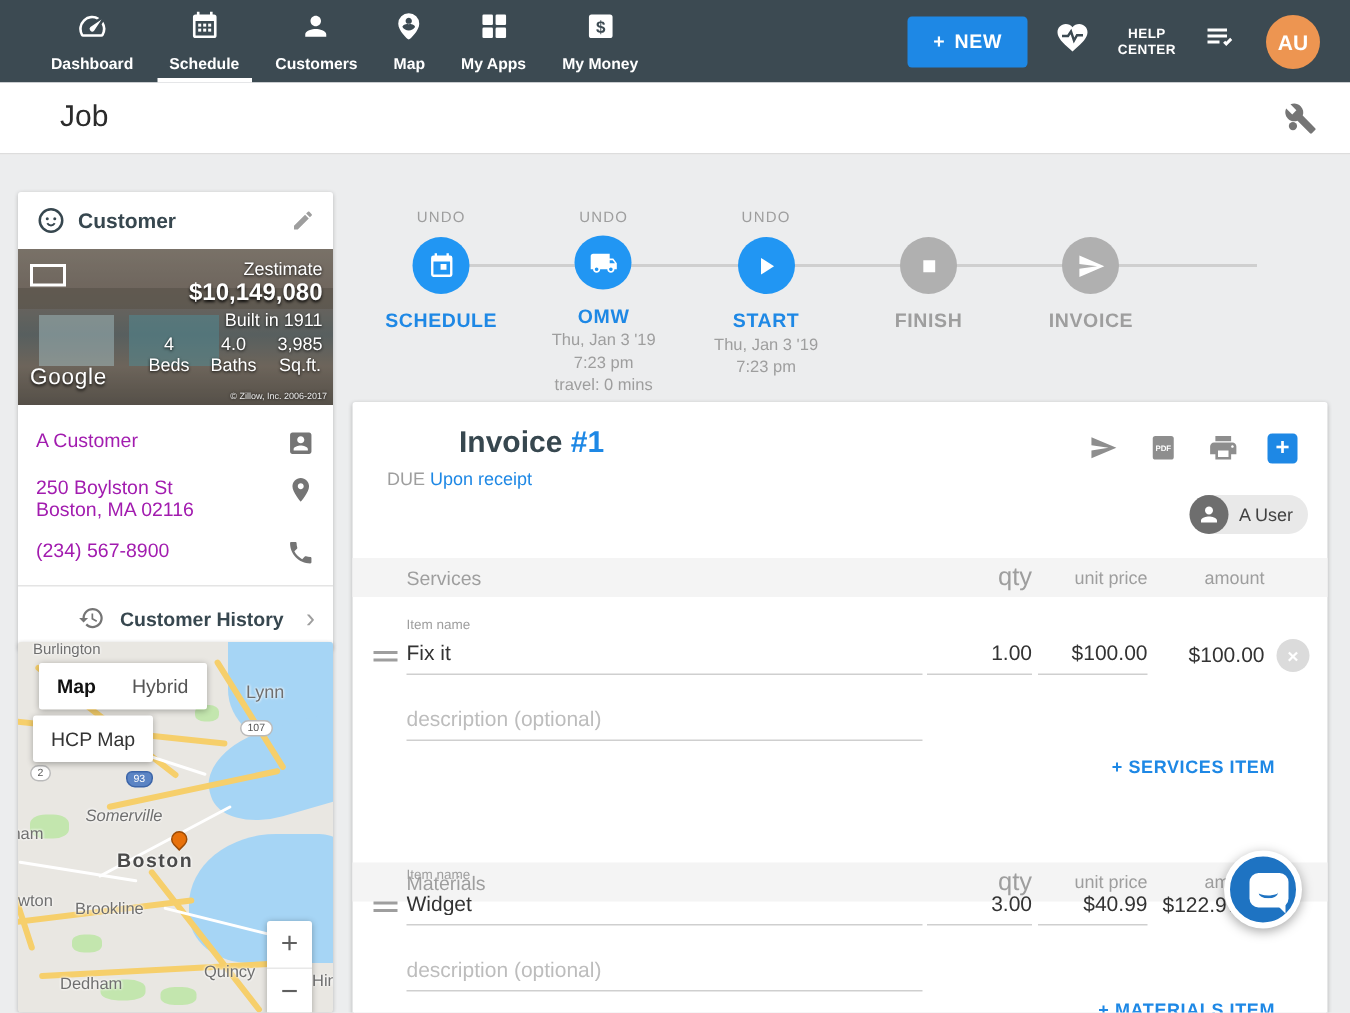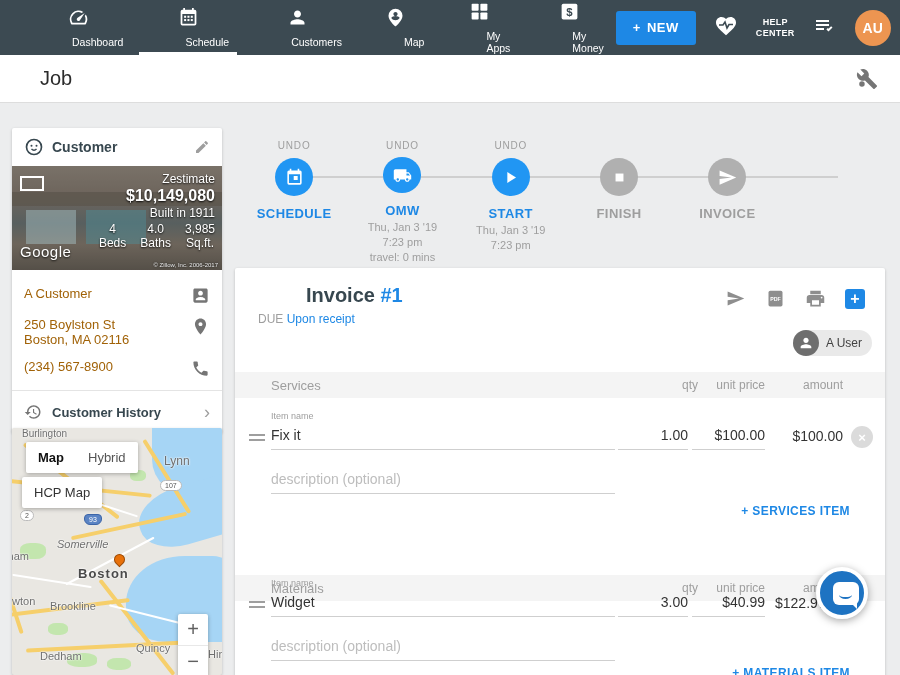--- a/index.html
+++ b/index.html
@@ -6,21 +6,21 @@
   html,body { width:900px; height:675px; overflow:hidden; background:#ECEDEE;
     font-family:"Liberation Sans","DejaVu Sans",sans-serif; position:relative; }
   .abs { position:absolute; }
 
   
   .topnav { position:absolute; left:0; top:0; width:900px; height:55px; background:#3C4A52;
     display:flex; align-items:stretch; }
   .nav-left { display:flex; padding-left:22px; }
   .nav-item { display:flex; flex-direction:column; align-items:center; justify-content:center;
     gap:4px; padding:0 12px; cursor:pointer; position:relative; }
-  .nav-item .lbl { color:#fff; font-size:10.5px; font-weight:normal;margin-left:38px; }
+  .nav-item .lbl { color:#fff; font-size:10.5px; font-weight:bold; }
   .nav-item.active::after { content:""; position:absolute; left:4px; right:4px; bottom:0;
     height:3px; background:#fff; }
   .nav-item svg { width:21px; height:21px; fill:#fff; }
   .nav-right { margin-left:auto; display:flex; align-items:center; gap:18px; padding-right:20px; }
   .new-btn { background:#1E88E5; color:#fff; border:none; border-radius:3px; width:80px; height:34px;
     font-size:13px; font-weight:bold; letter-spacing:.5px; display:flex; align-items:center;
     justify-content:center; gap:6px; cursor:pointer; }
   .help-center { color:#fff; font-size:9px; font-weight:bold; text-align:center; line-height:11px;
     letter-spacing:.3px; cursor:pointer; }
   .nav-right svg { width:24px; height:24px; fill:#fff; cursor:pointer; }
@@ -53,24 +53,24 @@
   .z-label { font-size:12px; }
   .z-price { font-size:16px; font-weight:bold; margin:1px 0; }
   .z-built { font-size:12px; margin-bottom:2px; }
   .z-stats { display:flex; gap:14px; justify-content:flex-end; }
   .z-stats .col { text-align:center; font-size:12px; line-height:14px; }
   .g-logo { position:absolute; left:8px; bottom:10px; color:#fff; font-size:15px; letter-spacing:.5px;
     text-shadow:0 1px 2px rgba(0,0,0,.8); }
   .z-copy { position:absolute; right:4px; bottom:2px; color:#eee; font-size:6px;
     text-shadow:0 0 2px #000; }
   .cust-rows { padding:10px 12px 0 12px; }
-  .crow { display:flex; align-items:flex-start; padding:6px 0; font-size:13px; color:#a16207; }
+  .crow { display:flex; align-items:flex-start; padding:6px 0; font-size:13px; color:#a21caf; }
   .crow svg { width:19px; height:19px; fill:#757575; margin-left:auto; }
   .cdiv { height:1px; background:#E4E4E4; margin:6px -12px 0 -12px; }
-  .hist-row { display:flex; align-items:center; gap:10px; padding:12px 12px; cursor:pointer; }
+  .hist-row { display:flex; align-items:center; gap:10px; padding:12px 12px; cursor:pointer;margin-left:28px; }
   .hist-row svg { width:18px; height:18px; fill:#757575; }
   .hist-row .t { font-size:13px; font-weight:bold; color:#37474F; }
   .hist-row .chev { margin-left:auto; color:#9E9E9E; font-size:18px; line-height:14px; }
 
   
   .map-card { left:12px; top:428px; width:210px; height:247px; overflow:hidden; position:absolute;
     background:#E9E7E2; border-radius:2px; box-shadow:0 1px 3px rgba(0,0,0,.22); }
   .water { position:absolute; background:#A6D5F5; }
   .park  { position:absolute; background:#C3E6AE; border-radius:40%; }
   .road  { position:absolute; height:4px; background:#F6CF6B; border-radius:2px; }
@@ -126,21 +126,21 @@
   .user-chip { position:absolute; right:13px; top:62px; height:26px; background:#E9E9E9;
     border-radius:13px; display:flex; align-items:center; padding-right:10px; gap:7px; cursor:pointer; }
   .user-chip .uav { width:26px; height:26px; border-radius:50%; background:#6E6E6E; display:flex;
     align-items:center; justify-content:center; }
   .user-chip .uav svg { width:16px; height:16px; fill:#fff; }
   .user-chip .un { font-size:12px; color:#424242; }
 
   .band { position:absolute; left:0; width:650px; height:26px; background:#F4F4F4;
     display:flex; align-items:center; font-size:13px; color:#9E9E9E; }
   .band .bt { margin-left:36px; }
-  .band .cqty { position:absolute; right:187px; font-size:12px; }
+  .band .cqty { position:absolute; right:197px; font-size:17px; }
   .band .cup  { position:absolute; right:120px; font-size:12px; }
   .band .cam  { position:absolute; right:42px;  font-size:12px; }
 
   .drag { position:absolute; left:14px; width:16px; cursor:grab; }
   .drag i { display:block; height:2px; background:#9E9E9E; margin-bottom:3px; }
   .flabel { position:absolute; left:36px; font-size:9px; color:#9E9E9E; }
   .fin { position:absolute; border:none; border-bottom:1px solid #CFCFCF; background:transparent;
     font-size:14px; color:#333; height:30px; outline:none; font-family:inherit; }
   .fin::placeholder { color:#BDBDBD; }
   .fname { left:36px; width:344px; }

